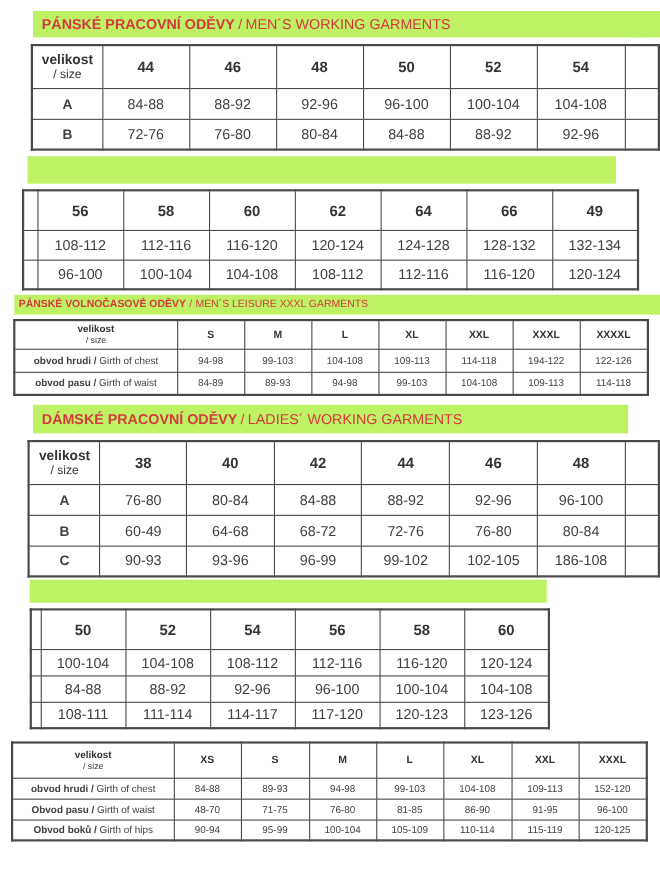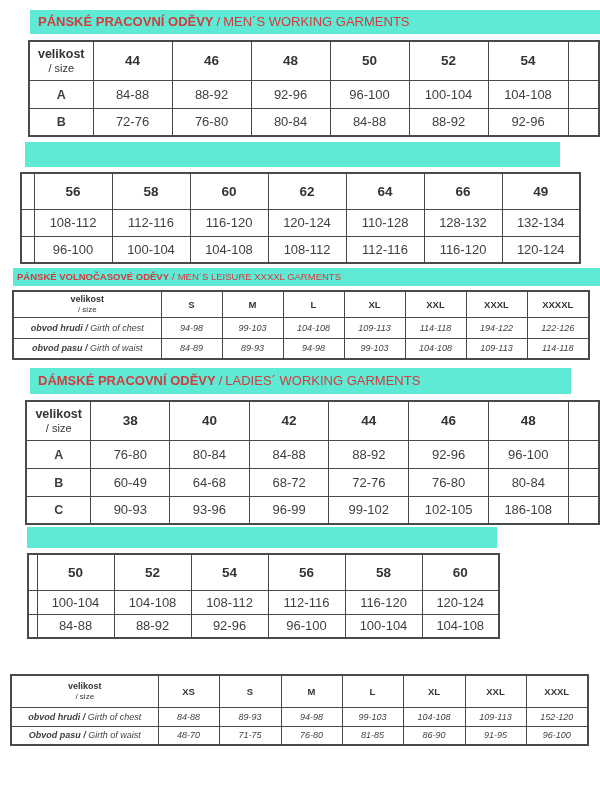--- a/index.html
+++ b/index.html
@@ -1,20 +1,20 @@
 <!DOCTYPE html>
 <html><head>
 <meta charset="utf-8">
 <style>
   html,body{margin:0;padding:0;}
   body{
     width:600px;height:800px;position:relative;background:#ffffff;
     font-family:"Liberation Sans", sans-serif;overflow:hidden;
   }
-  .band{position:absolute;background:#5eead4;}
+  .band{position:absolute;background:#bef264;}
   .title-band{color:#d43a3e;white-space:nowrap;}
   .title-band .tcz{font-weight:bold;}
   .title-band .tsep{font-weight:normal;margin:0 3px;}
   .title-band .ten{font-weight:normal;}
   .band-lg{font-size:13px;padding-left:8px;}
   .band-sm{font-size:9.5px;padding-left:4px;}
 
   table.sizes-table{
     position:absolute;border-collapse:collapse;table-layout:fixed;
     background:#ffffff;border:2px solid #4a4a4a;color:#3f3f3f;
@@ -27,21 +27,21 @@
 
   
   .t-big th{font-size:13.5px;}
   .t-big td{font-size:13px;}
   .t-big .lbl-cz{font-size:12.5px;font-weight:bold;line-height:1.15;}
   .t-big .lbl-en{font-size:11px;font-weight:normal;line-height:1.15;}
   .t-big td b{font-size:12.5px;}
 
   
   .t-sm th{font-size:9.5px;}
-  .t-sm td{font-size:9px;font-style:italic;}
+  .t-sm td{font-size:9px;}
   .t-sm .lbl-cz{font-size:9px;font-weight:bold;line-height:1.2;}
   .t-sm .lbl-en{font-size:8px;font-weight:normal;line-height:1.2;}
   .t-sm td b{font-size:9px;}
 
   .t-m1{left:28px;top:40px;}  .t-m1 thead tr{height:39px;} .t-m1 tbody tr{height:28px;}
   .t-m2{left:20px;top:172px;} .t-m2 thead tr{height:36px;} .t-m2 tbody tr{height:27px;}
   .t-le{left:12px;top:290px;} .t-le thead tr{height:26px;} .t-le tbody tr{height:21px;}
   .t-l1{left:25px;top:400px;} .t-l1 thead tr{height:39px;} .t-l1 tbody tr{height:28px;}
   .t-l2{left:27px;top:553px;} .t-l2 thead tr{height:36px;} .t-l2 tbody tr{height:24px;}
   .t-lu{left:10px;top:674px;} .t-lu thead tr{height:32px;} .t-lu tbody tr{height:19px;}
@@ -129,39 +129,39 @@
         <th>49</th>
       </tr>
     </thead>
     <tbody>
       <tr>
         <td></td>
         <td>108-112</td>
         <td>112-116</td>
         <td>116-120</td>
         <td>120-124</td>
-        <td>110-128</td>
+        <td>124-128</td>
         <td>128-132</td>
         <td>132-134</td>
       </tr>
       <tr>
         <td></td>
         <td>96-100</td>
         <td>100-104</td>
         <td>104-108</td>
         <td>108-112</td>
         <td>112-116</td>
         <td>116-120</td>
         <td>120-124</td>
       </tr>
     </tbody>
   </table>
 
 <div class="band title-band band-sm" style="left:13px;top:268px;width:585px;height:18px;line-height:18px;">
-  <span class="tcz">PÁNSKÉ VOLNOČASOVÉ ODĚVY</span><span class="tsep">/</span><span class="ten">MEN´S LEISURE XXXXL GARMENTS</span>
+  <span class="tcz">PÁNSKÉ VOLNOČASOVÉ ODĚVY</span><span class="tsep">/</span><span class="ten">MEN´S LEISURE XXXL GARMENTS</span>
 </div>
 
 <table class="sizes-table t-sm t-le">
     <colgroup>
       <col style="width: 148px;">
       <col style="width: 61px;">
       <col style="width: 61px;">
       <col style="width: 61px;">
       <col style="width: 61px;">
       <col style="width: 61px;">
@@ -306,20 +306,29 @@
       </tr>
       <tr>
         <td></td>
         <td>84-88</td>
         <td>88-92</td>
         <td>92-96</td>
         <td>96-100</td>
         <td>100-104</td>
         <td>104-108</td>
       </tr>
+      <tr>
+        <td></td>
+        <td>108-111</td>
+        <td>111-114</td>
+        <td>114-117</td>
+        <td>117-120</td>
+        <td>120-123</td>
+        <td>123-126</td>
+      </tr>
     </tbody>
   </table>
 
 <table class="sizes-table t-sm t-lu">
     <colgroup>
       <col style="width: 147px;">
       <col style="width: 61px;">
       <col style="width: 62px;">
       <col style="width: 61px;">
       <col style="width: 61px;">
@@ -356,14 +365,24 @@
       <tr>
         <td><b>Obvod pasu /</b><span> Girth of waist</span></td>
         <td>48-70</td>
         <td>71-75</td>
         <td>76-80</td>
         <td>81-85</td>
         <td>86-90</td>
         <td>91-95</td>
         <td>96-100</td>
       </tr>
+      <tr>
+        <td><b>Obvod boků /</b><span> Girth of hips</span></td>
+        <td>90-94</td>
+        <td>95-99</td>
+        <td>100-104</td>
+        <td>105-109</td>
+        <td>110-114</td>
+        <td>115-119</td>
+        <td>120-125</td>
+      </tr>
     </tbody>
   </table>
 
 </body></html>

